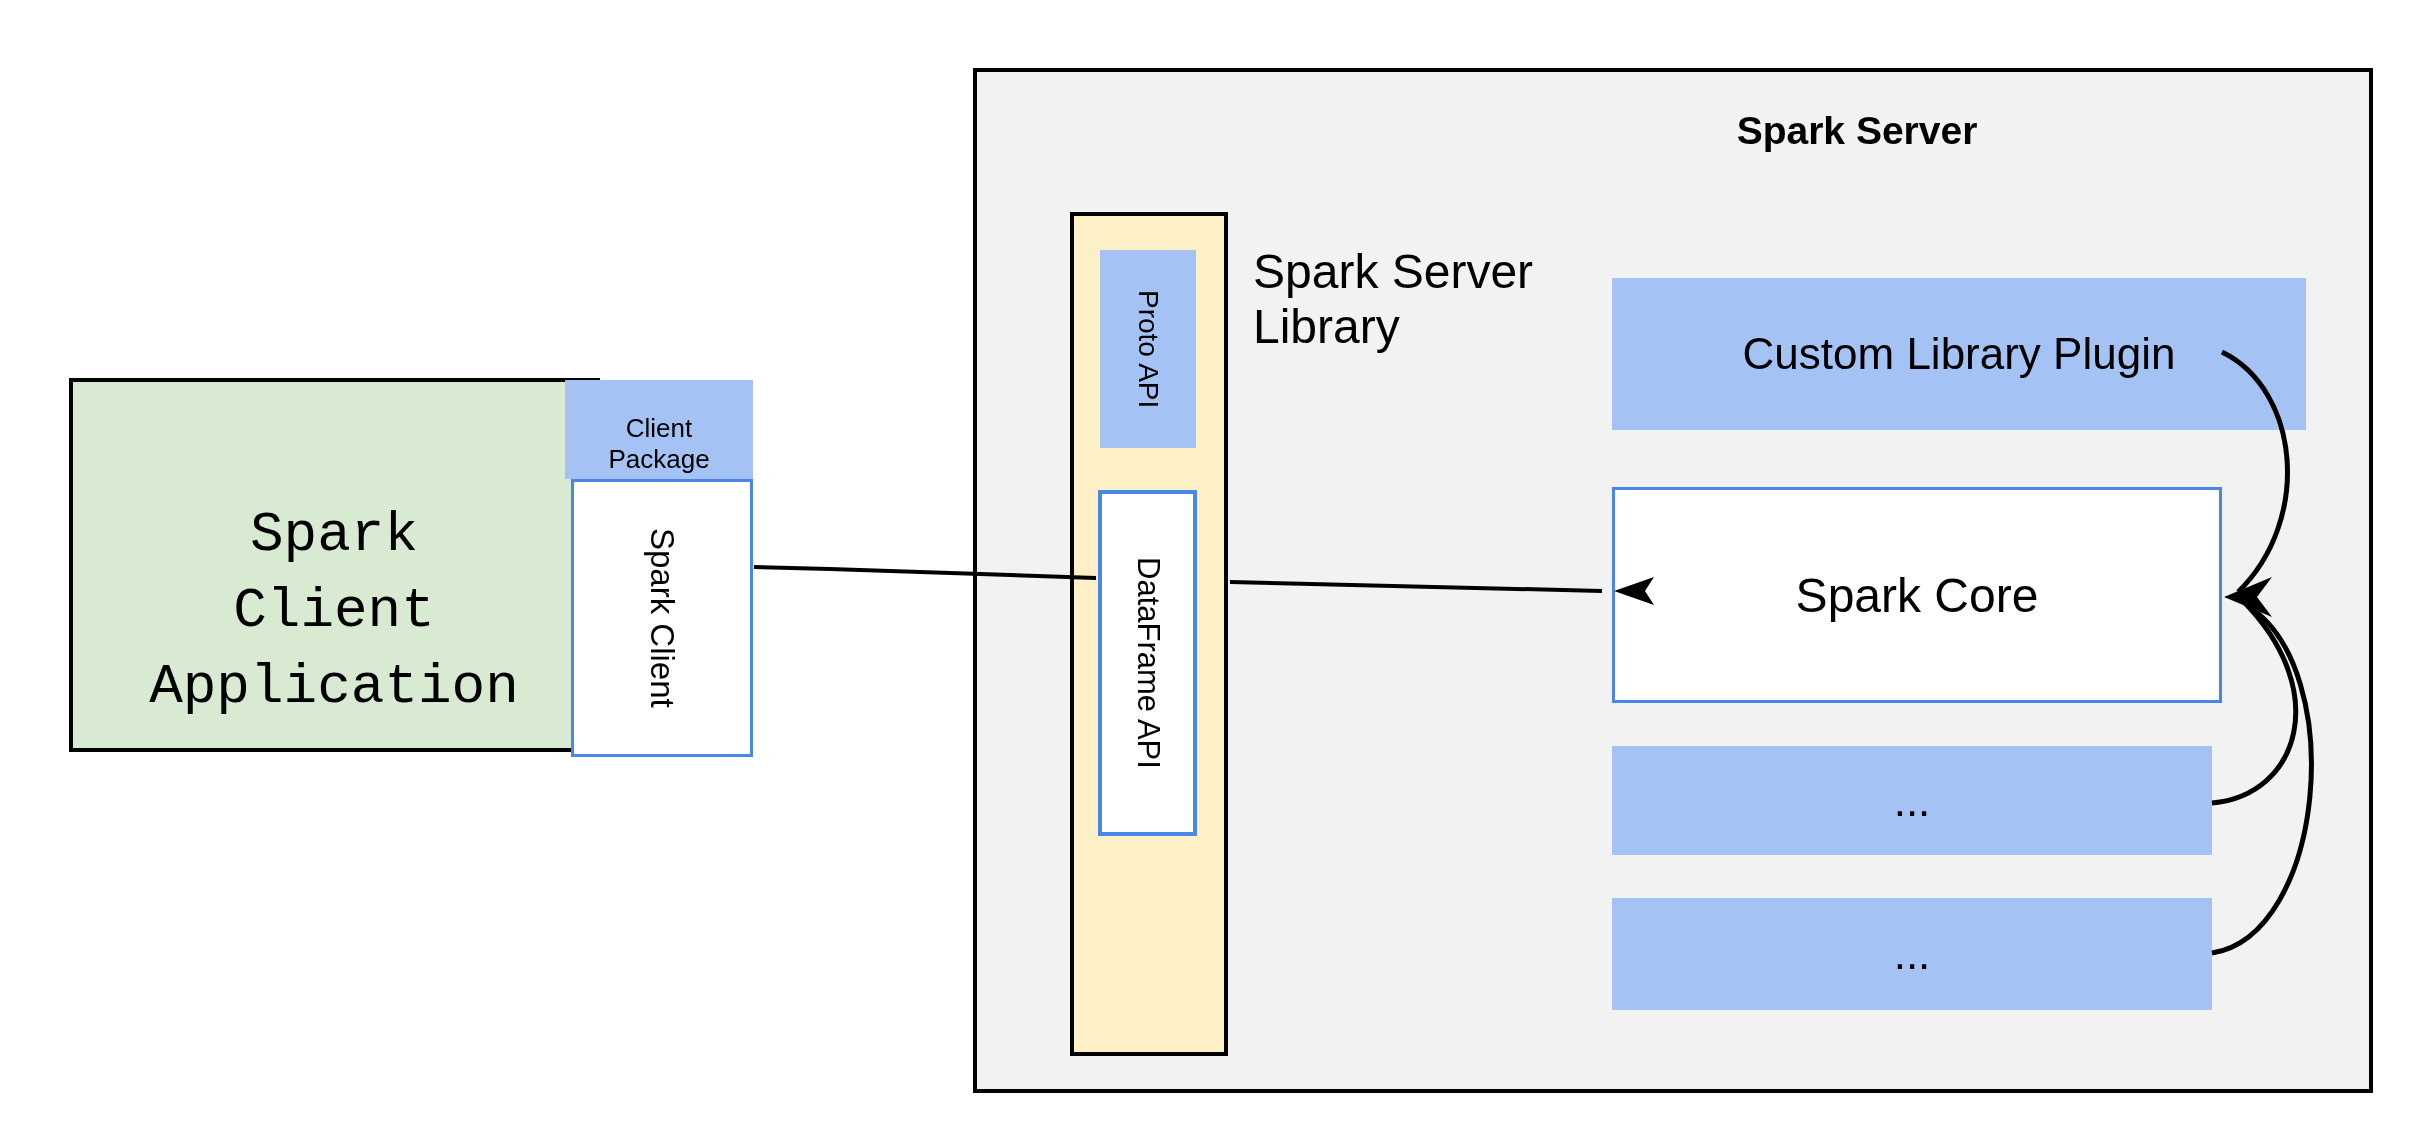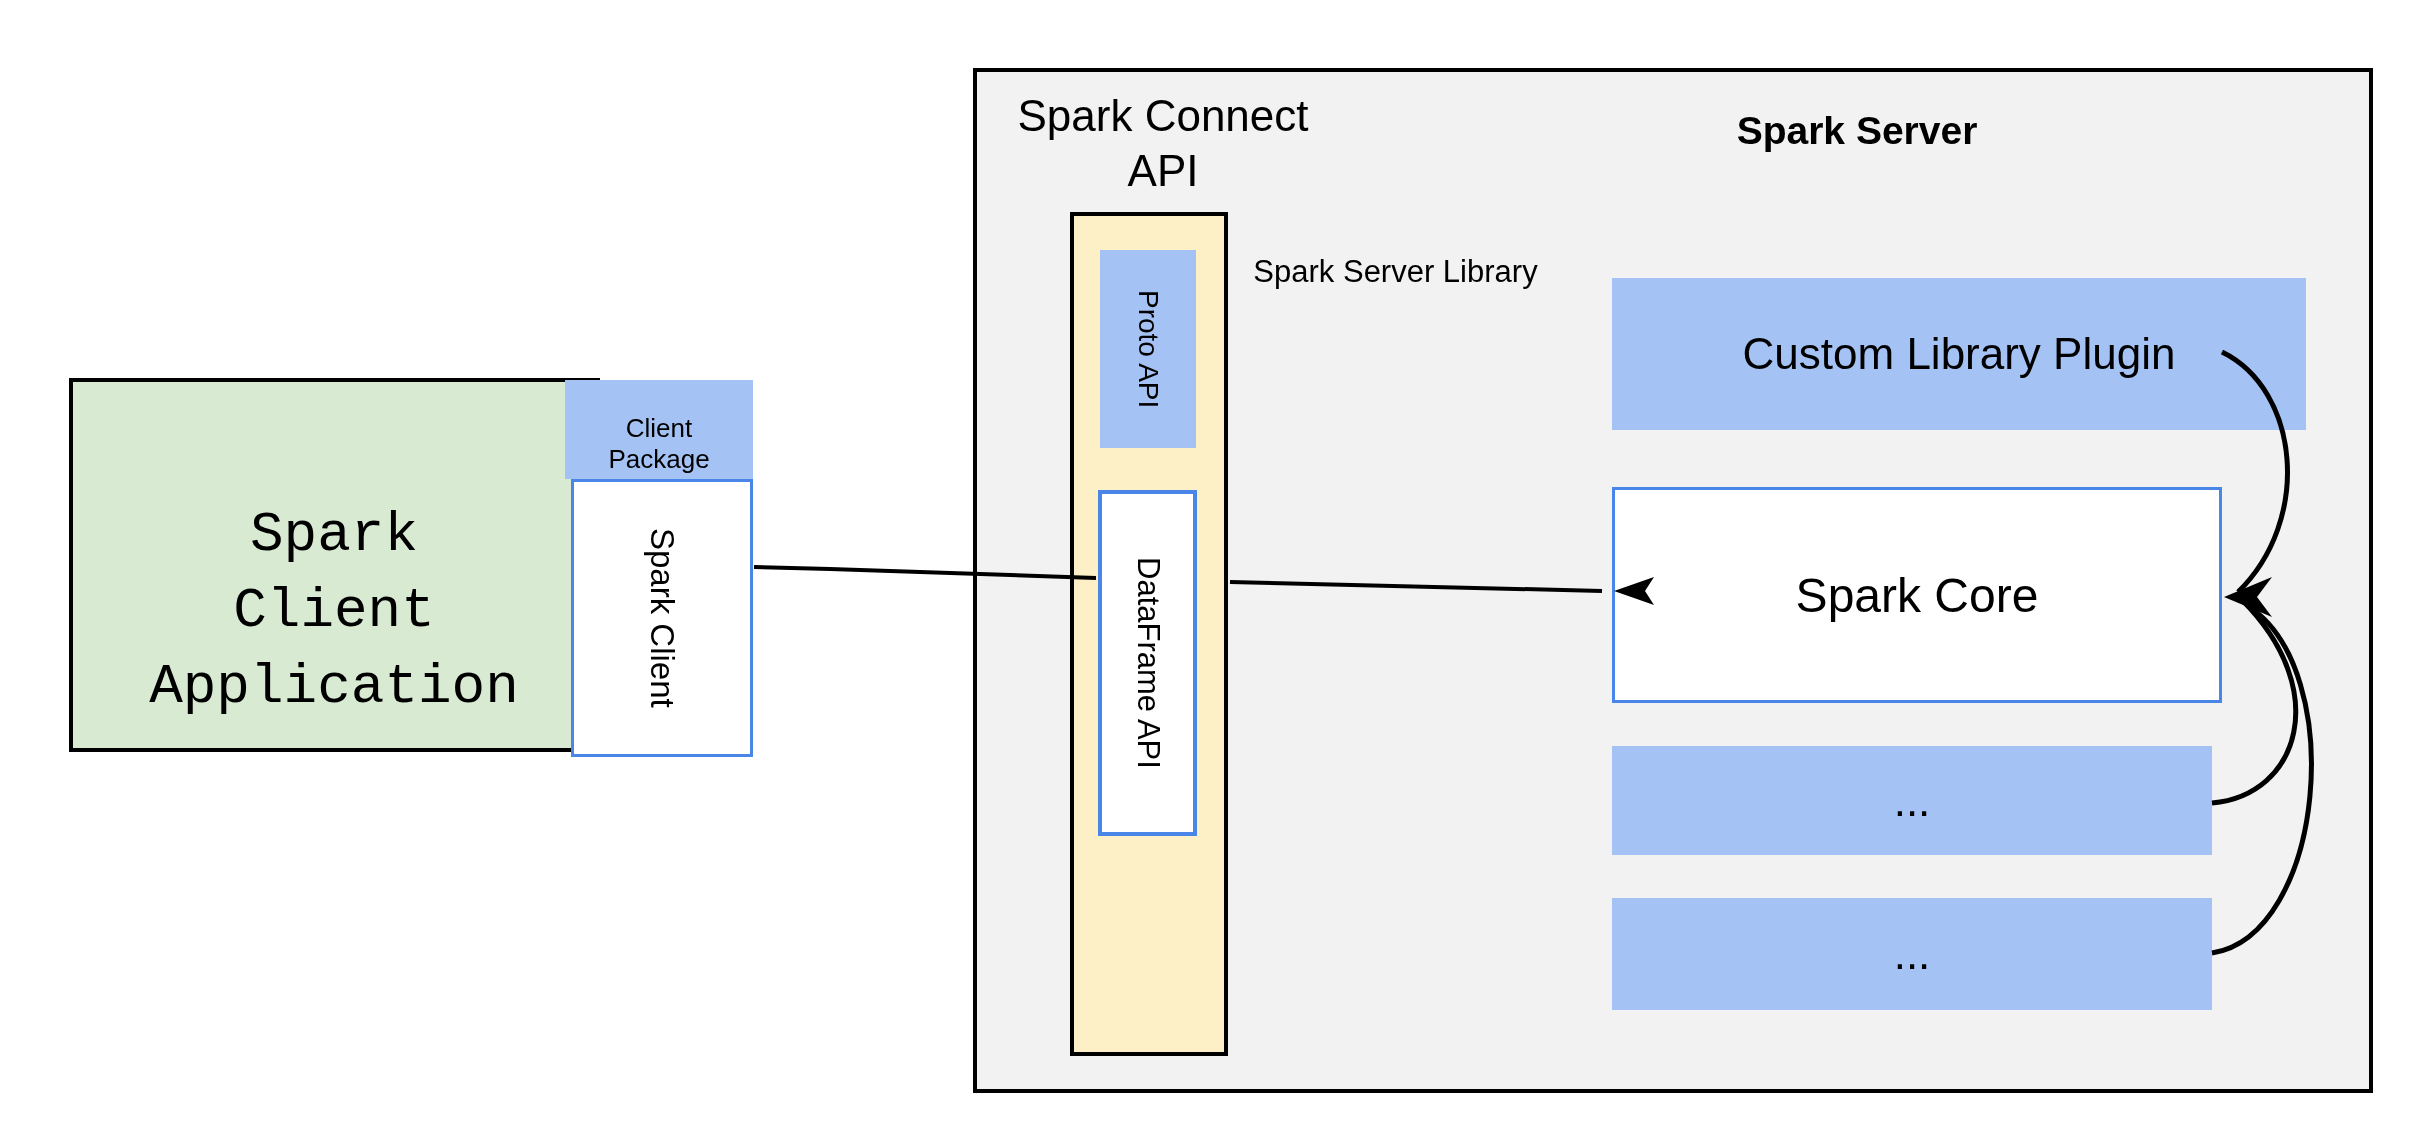--- a/index.html
+++ b/index.html
@@ -63,21 +63,21 @@
     background:var(--blue-fill);
   }
   .proto-box .v-text{font-size:28px;}
   .dataframe-box{
     left:1098px;top:490px;width:99px;height:346px;
     background:#fff;border:4px solid var(--blue-border);
   }
   .dataframe-box .v-text{font-size:31px;}
   .library-label{
     left:1253px;top:244px;width:285px;
-    font-size:31px;line-height:55px;text-align:center;
+    font-size:48px;line-height:55px;text-align:left;
   }
 
   
   .plugin-box{
     left:1612px;top:278px;width:694px;height:152px;
     background:var(--blue-fill);
     font-size:44px;
   }
   .core-box{
     left:1612px;top:487px;width:610px;height:216px;
@@ -111,21 +111,20 @@
   <div class="abs client-package flex-center">
     <div class="wrap">Client Package</div>
   </div>
 
   <div class="abs spark-client-box flex-center">
     <span class="v-text">Spark Client</span>
   </div>
 
   <div class="abs gray-box"></div>
 
-  <div class="abs connect-api-label">Spark Connect API</div>
 
   <div class="abs server-title">Spark Server</div>
 
   <div class="abs yellow-box"></div>
 
   <div class="abs proto-box flex-center">
     <span class="v-text">Proto API</span>
   </div>
 
   <div class="abs dataframe-box flex-center">

